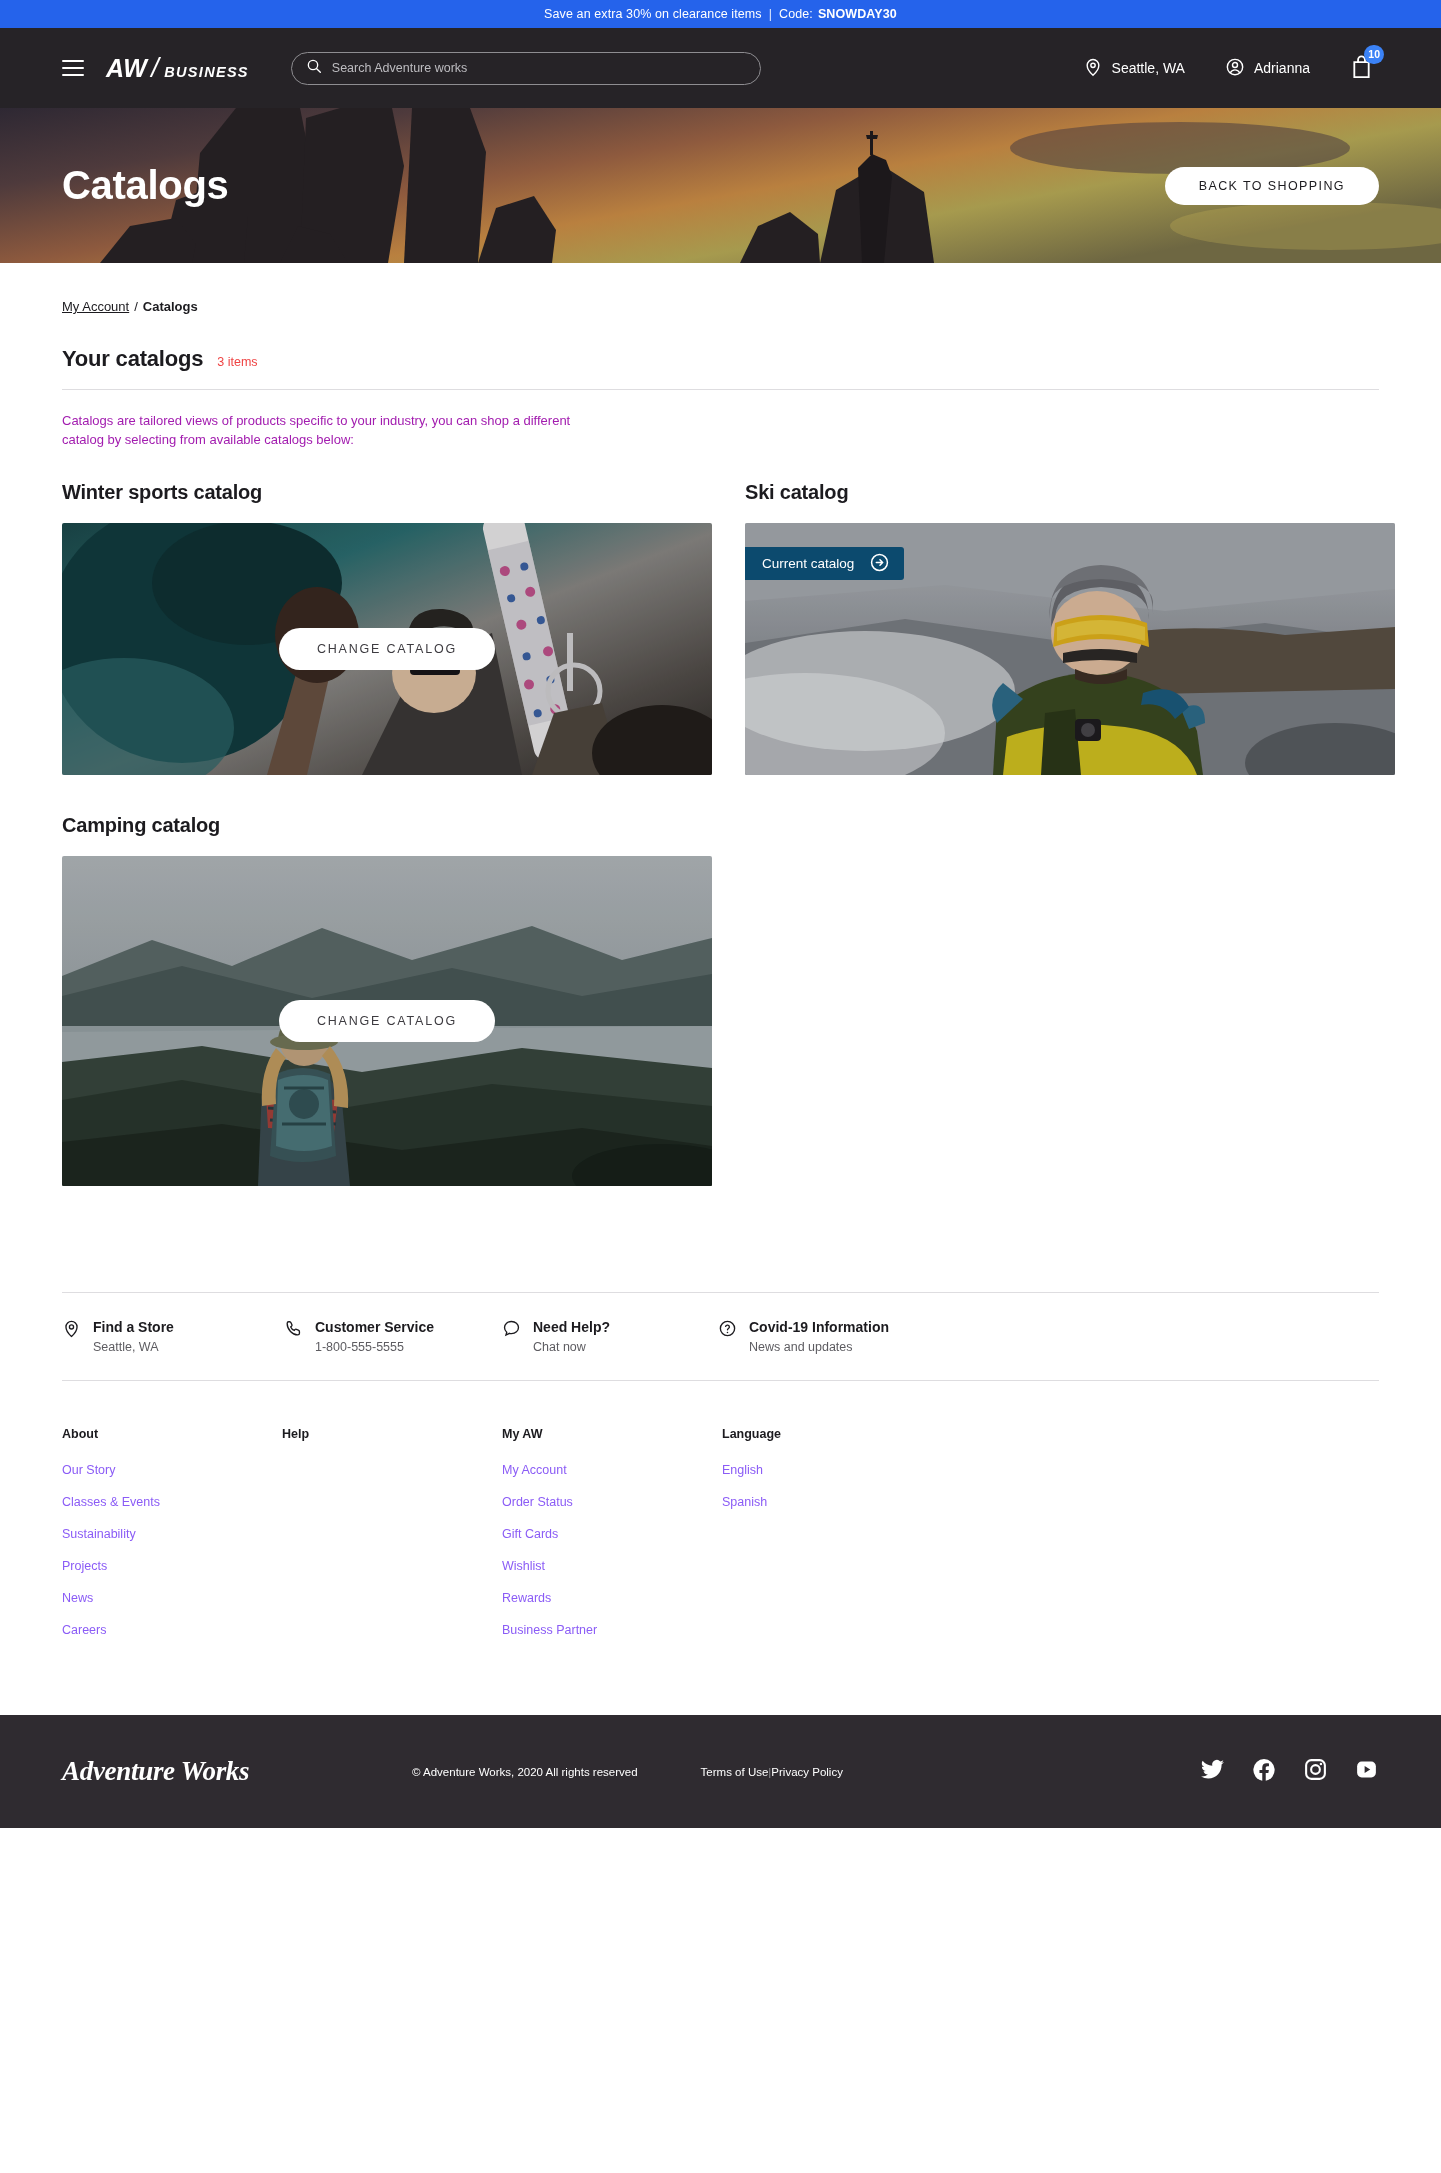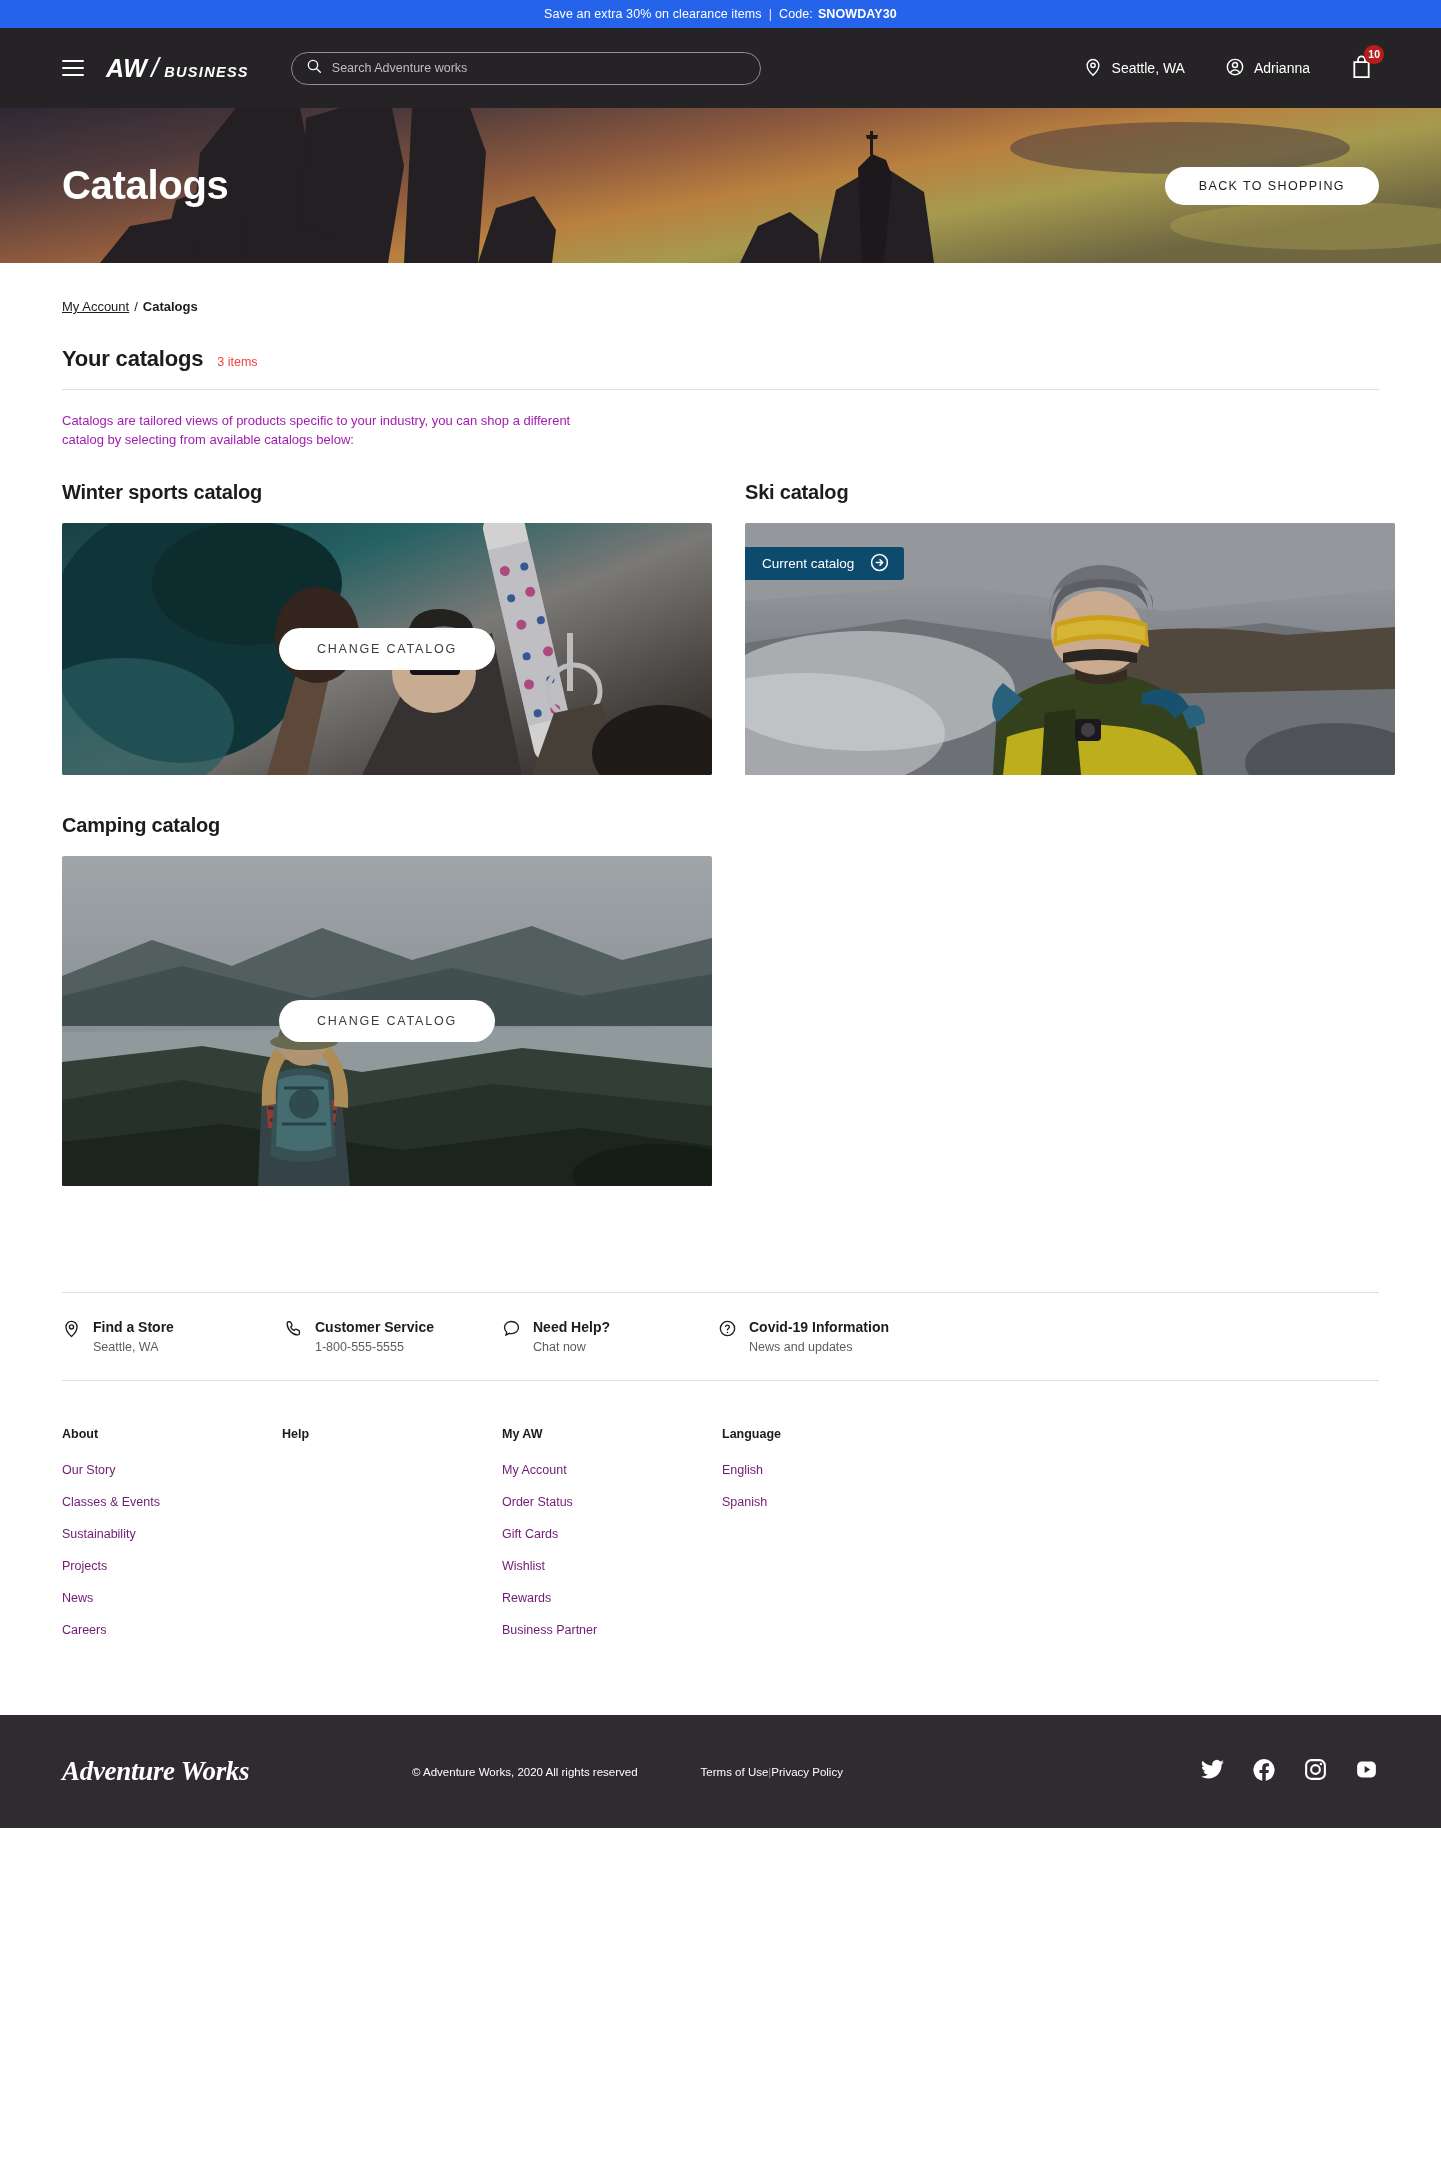--- a/index.html
+++ b/index.html
@@ -60,21 +60,21 @@
     flex: 1; background: transparent; border: none; outline: none;
     color: #ffffff; font-size: 12.5px; font-family: "Liberation Sans", sans-serif;
   }
   .search-input::placeholder { color: #bdbcc0; }
 
   .header-right { margin-left: auto; display: flex; align-items: center; gap: 40px; }
   .hdr-item { display: flex; align-items: center; gap: 9px; font-size: 14px; cursor: pointer; }
   .cart-wrap { position: relative; cursor: pointer; padding-right: 6px; }
   .cart-badge {
     position: absolute; top: -9px; right: -5px;
-    background: #b91c1c; color: #fff;
+    background: #3b82f6; color: #fff;
     min-width: 19px; height: 19px; border-radius: 10px;
     font-size: 10.5px; font-weight: bold;
     display: flex; align-items: center; justify-content: center;
     padding: 0 4px;
   }
 
   
   .hero {
     height: 155px;
     position: relative;
@@ -175,21 +175,21 @@
   .svc-divider2 { height: 1px; background: #dedde0; }
 
   
   .footer-cols {
     display: grid;
     grid-template-columns: 220px 220px 220px 220px 1fr;
     padding: 46px 0 60px 0;
   }
   .fcol h4 { font-size: 12.5px; font-weight: bold; margin-bottom: 22px; }
   .fcol ul { list-style: none; }
-  .fcol li { font-size: 12.5px; color: #701a75; margin-bottom: 18px; cursor: pointer; }
+  .fcol li { font-size: 12.5px; color: #8b5cf6; margin-bottom: 18px; cursor: pointer; }
   .sub-desc { font-size: 12.5px; line-height: 19px; color: #3d3b40; }
   .email-field {
     margin-top: 34px; width: 310px;
     border: none; border-bottom: 1px solid #c9c8cc;
     padding: 0 0 10px 0; font-size: 12.5px; outline: none;
     font-family: "Liberation Sans", sans-serif; color: #1c1b1f;
     background: transparent;
   }
   .email-field::placeholder { color: #77767a; }
   .signup-btn {

